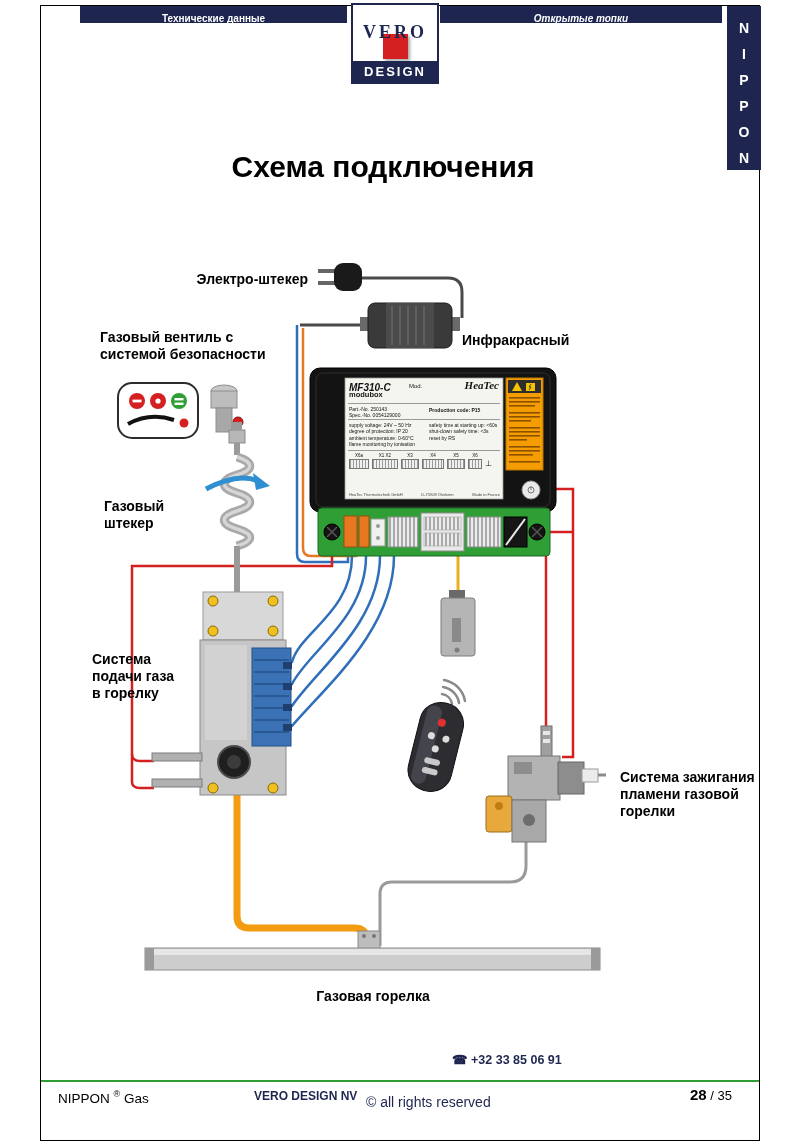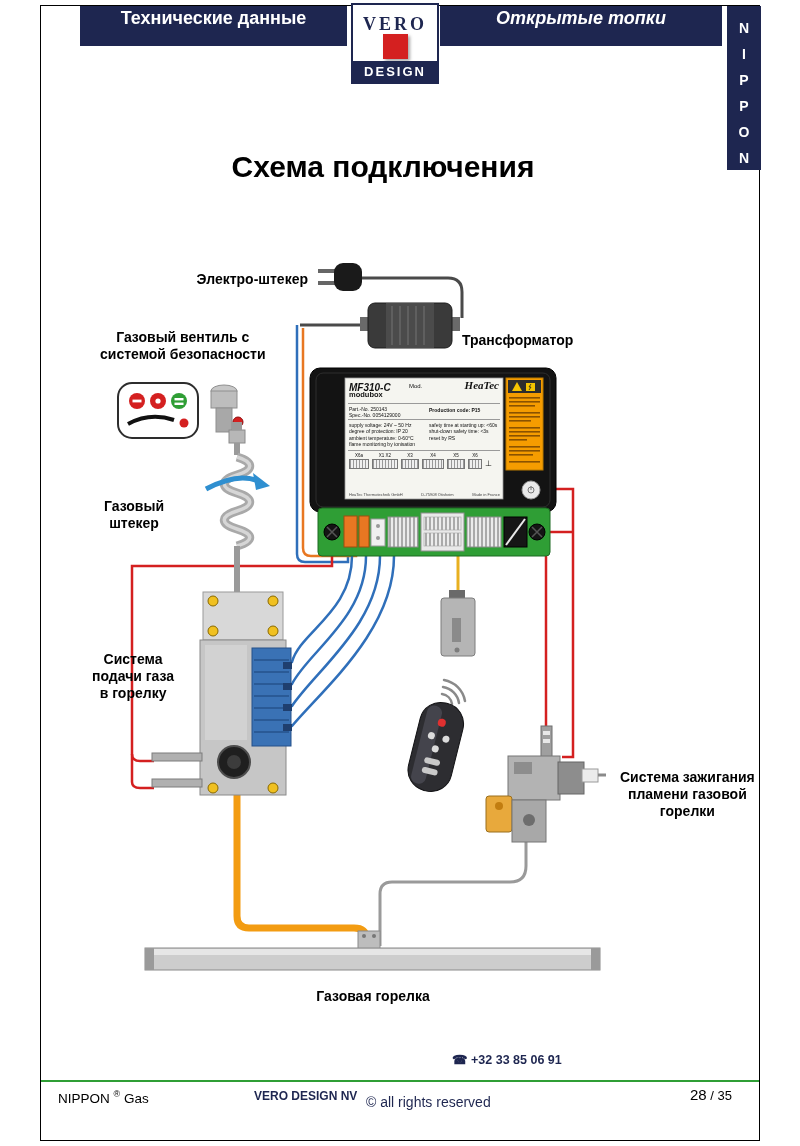--- a/index.html
+++ b/index.html
@@ -2,42 +2,42 @@
 <html><head>
 <meta charset="utf-8">
 <style>
   * { box-sizing: border-box; }
   body { margin: 0; background: #fff; font-family: "Liberation Sans", sans-serif; }
   .page { position: relative; width: 800px; height: 1146px; background: #fff; overflow: hidden; }
   .page-border { position: absolute; left: 40px; top: 5px; width: 720px; height: 1136px; border: 1px solid #000; z-index: 0; }
   .gfx { position: absolute; left: 0; top: 0; width: 800px; height: 1146px; z-index: 1; }
 
   
-  .hbar { position: absolute; top: 6px; height: 40px; background: #1e2650; color: #fff; font-weight: bold;
-          font-size: 18px; line-height: 25px; text-align: center; z-index: 4; }
+  .hbar { position: absolute; top: 6px; height: 17px; background: #1e2650; color: #fff; font-weight: bold;
+          font-size: 10px; line-height: 25px; text-align: center; z-index: 4; }
   .hbar-left { left: 80px; width: 267px; }
   .hbar-right { left: 440px; width: 282px; font-style: italic; }
   .logo { position: absolute; left: 351px; top: 3px; width: 88px; height: 81px; background: #fff;
           border: 2px solid #1e2650; z-index: 5; }
   .logo-top { height: 27px; color: #1e2650; font-family: "Liberation Serif", serif; font-weight: bold;
-              font-size: 18px; letter-spacing: 3px; text-align: center; padding-top: 9px; }
+              font-size: 18px; letter-spacing: 3px; text-align: center; padding-top: 17px; }
   .logo-square { width: 25px; height: 25px; background: #d42020; margin: 2px auto 2px auto; box-shadow: 2px 2px 3px rgba(0,0,0,.35); }
   .logo-bottom { height: 22px; background: #1e2650; color: #fff; font-weight: bold; font-size: 13px;
                  letter-spacing: 2px; text-align: center; line-height: 22px; }
   .nippon-vert { position: absolute; left: 727px; top: 6px; width: 34px; height: 164px; background: #1e2650;
                  color: #fff; font-weight: bold; font-size: 14px; z-index: 5;
                  writing-mode: vertical-lr; text-orientation: upright; letter-spacing: 10px;
                  padding: 14px 0 0 9px; }
 
   .title { position: absolute; left: 0; top: 150px; width: 766px; text-align: center;
            font-size: 30px; font-weight: bold; color: #000; z-index: 3; }
 
   
   .lbl { position: absolute; font-weight: bold; font-size: 14px; line-height: 17px; color: #000;
-         white-space: pre-line; z-index: 3; text-align: center; }
+         white-space: pre-line; z-index: 3; }
   .lbl-electric { left: 140px; top: 271px; width: 168px; text-align: right; }
   .lbl-transformer { left: 462px; top: 332px; }
   .lbl-valve { left: 100px; top: 329px; }
   .lbl-gasplug { left: 104px; top: 498px; }
   .lbl-supply { left: 92px; top: 651px; }
   .lbl-remote { left: 343px; top: 789px; }
   .lbl-ignition { left: 620px; top: 769px; }
   .lbl-burner { left: 258px; top: 988px; width: 230px; text-align: center; }
 
   
@@ -73,21 +73,21 @@
 
   
   .footer-line { position: absolute; left: 41px; top: 1080px; width: 718px; height: 2px; background: #2f9e35; z-index: 2; }
   .f-item { position: absolute; z-index: 3; }
   .f-nippon { left: 58px; top: 1089px; font-size: 13.5px; color: #000; }
   .f-nippon .reg { font-size: 9px; vertical-align: super; }
   .f-company { left: 254px; top: 1089px; color: #1e2650; font-weight: bold; font-size: 12px; }
   .f-rights { left: 366px; top: 1094px; color: #1e2650; font-size: 14px; }
   .f-phone { left: 452px; top: 1052px; color: #1e2650; font-weight: bold; font-size: 12.5px; }
   .f-page { left: 690px; top: 1086px; color: #000; font-size: 13px; }
-  .f-page .num { font-weight: normal; font-size: 15px; }
+  .f-page .num { font-weight: bold; font-size: 15px; }
 </style>
 </head>
 <body>
 
 <div class="page">
   <div class="page-border"></div>
 
   <div class="hbar hbar-left">
     <span>Технические данные</span>
   </div>
@@ -305,21 +305,21 @@
       <circle cx="364" cy="936" r="2" fill="#777"></circle>
       <circle cx="374" cy="936" r="2" fill="#777"></circle>
       <rect x="145" y="948" width="455" height="22" fill="#cdcdcd" stroke="#8a8a8a"></rect>
       <rect x="146" y="949" width="453" height="6" fill="#e6e6e6"></rect>
       <rect x="145" y="948" width="9" height="22" fill="#9a9a9a"></rect>
       <rect x="591" y="948" width="9" height="22" fill="#9a9a9a"></rect>
     </g>
   </svg>
 
   <div class="lbl lbl-electric">Электро-штекер</div>
-  <div class="lbl lbl-transformer">Трансформатор</div>
+  <div class="lbl lbl-transformer">Инфракрасный</div>
   <div class="lbl lbl-valve">Газовый вентиль с
 системой безопасности</div>
   <div class="lbl lbl-gasplug">Газовый
 штекер</div>
   <div class="lbl lbl-supply">Система
 подачи газа
 в горелку</div>
   <div class="lbl lbl-burner">Газовая горелка</div>
   <div class="lbl lbl-ignition">Система зажигания
 пламени газовой

